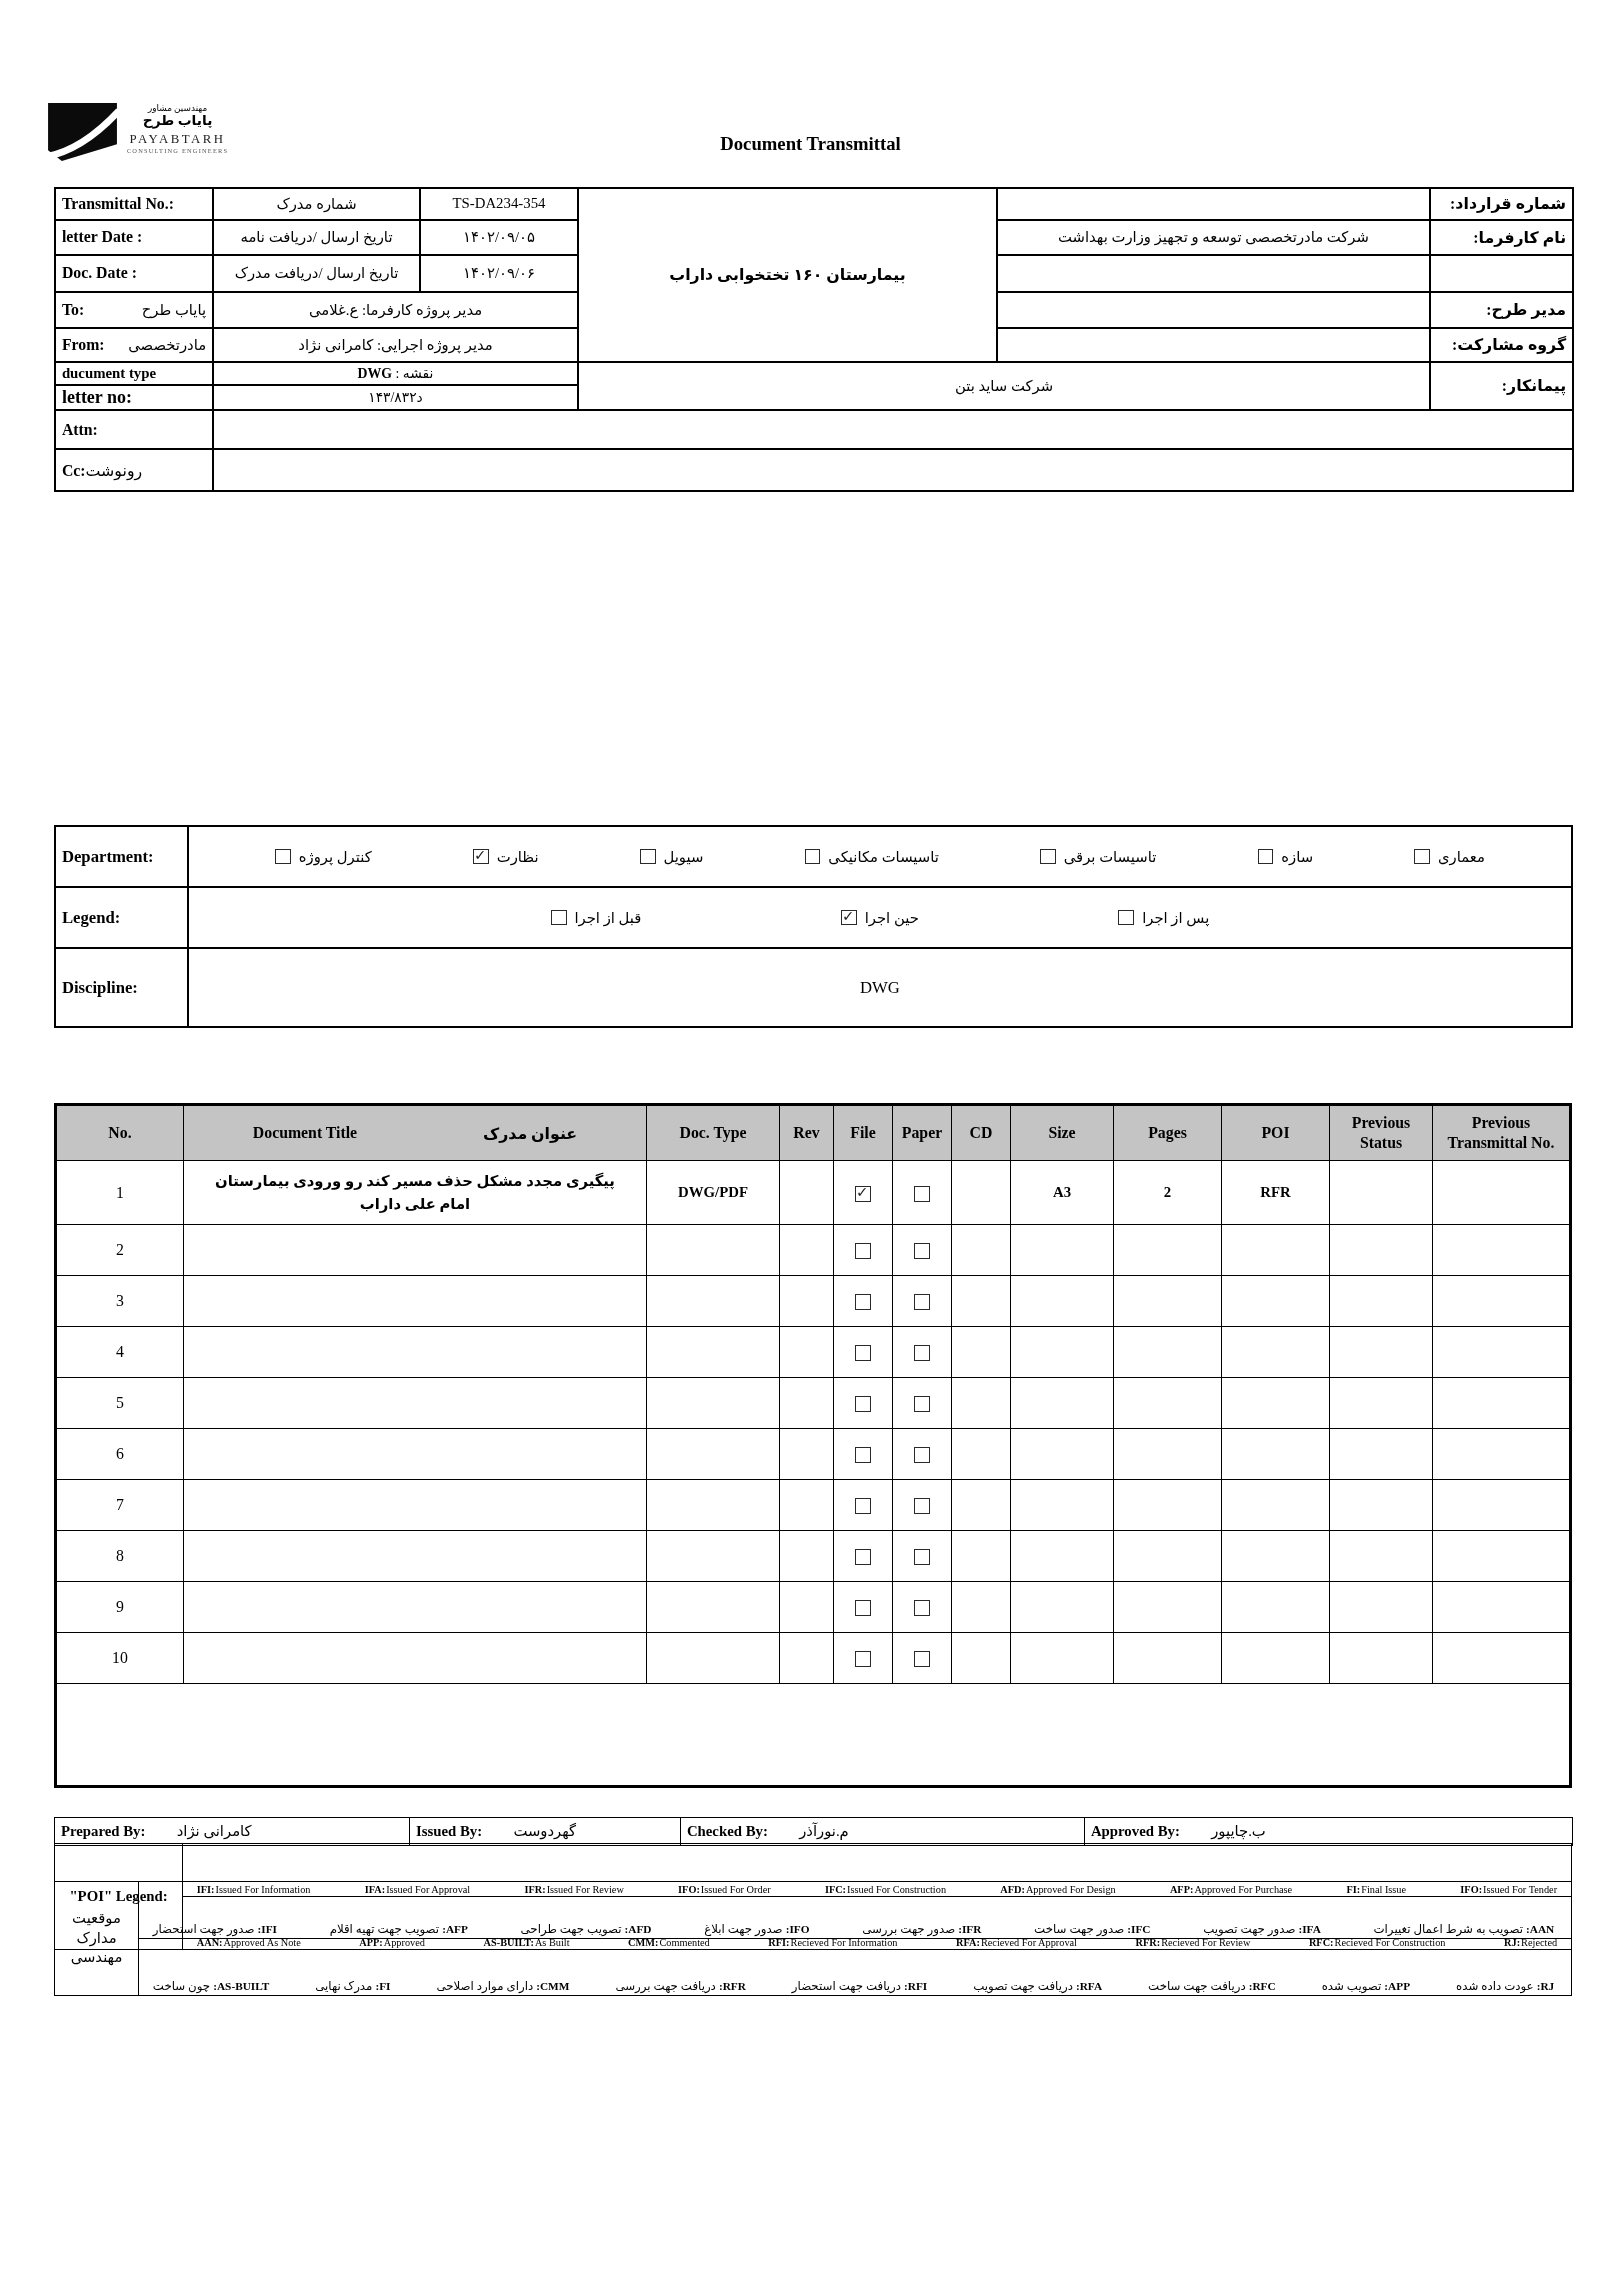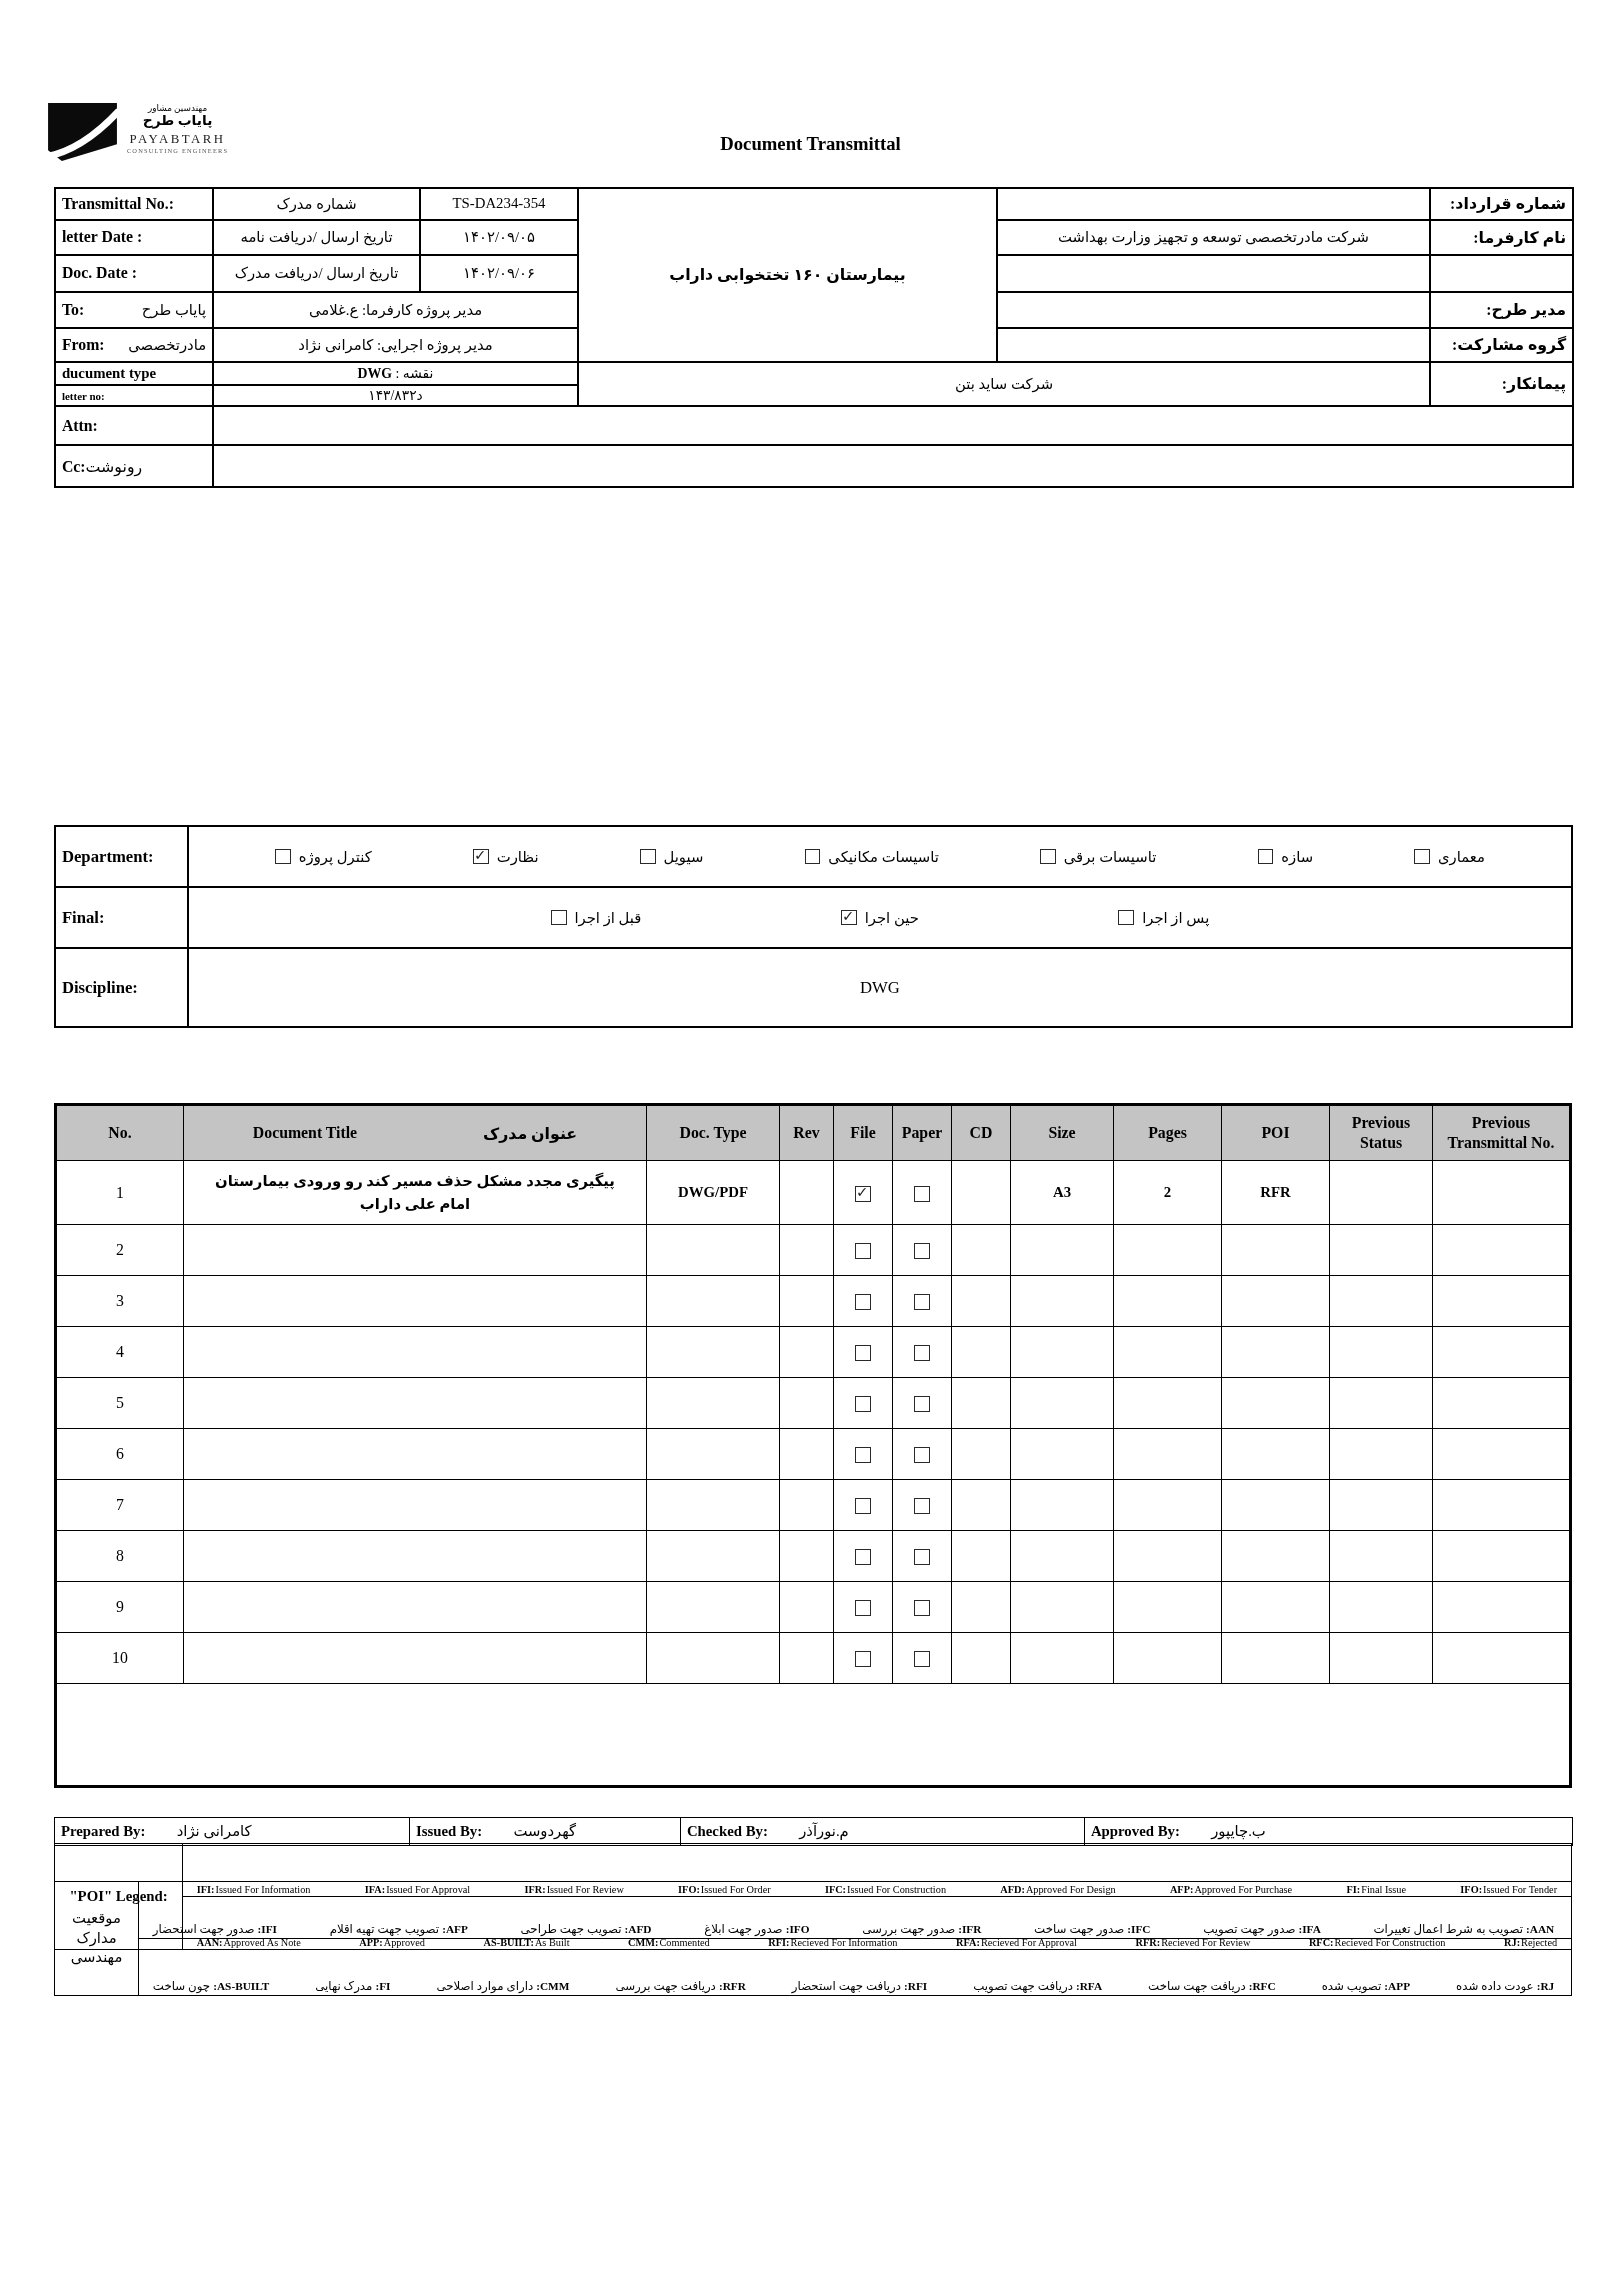--- a/index.html
+++ b/index.html
@@ -150,21 +150,21 @@
       <tr style="height:23.6px">
         <td class="lbl" style="font-size:14.8px">ducument type</td>
         <td class="c fa" style="font-size:13.8px" colspan="2">
           <span>نقشه :</span>
           <b>DWG</b>
         </td>
         <td class="c fa val" colspan="2" rowspan="2">شرکت ساید بتن</td>
         <td class="rlbl" rowspan="2">پیمانکار:</td>
       </tr>
       <tr style="height:19.7px">
-        <td class="lbl" style="font-size:11px">letter no:</td>
+        <td class="lbl" style="font-size:18px">letter no:</td>
         <td class="c fa" style="font-size:13.8px" colspan="2">د۱۴۳/۸۳۲</td>
       </tr>
       <tr style="height:39px">
         <td class="lbl">Attn:</td>
         <td colspan="5"></td>
       </tr>
       <tr style="height:42px">
         <td>
           <b>Cc:</b><span class="fa">رونوشت</span>
         </td>
@@ -215,21 +215,21 @@
               </span>
 
               <span class="check-item">
                 <span>کنترل پروژه</span>
                 <span class="cb"></span>
               </span>
             </div>
         </td>
       </tr>
       <tr style="height:61px">
-        <td class="lbl">Final:</td>
+        <td class="lbl">Legend:</td>
         <td>
           <div class="check-row fa" style="padding:0 256px;">
 
               <span class="check-item">
                 <span>پس از اجرا</span>
                 <span class="cb"></span>
               </span>
 
               <span class="check-item">
                 <span>حین اجرا</span>

